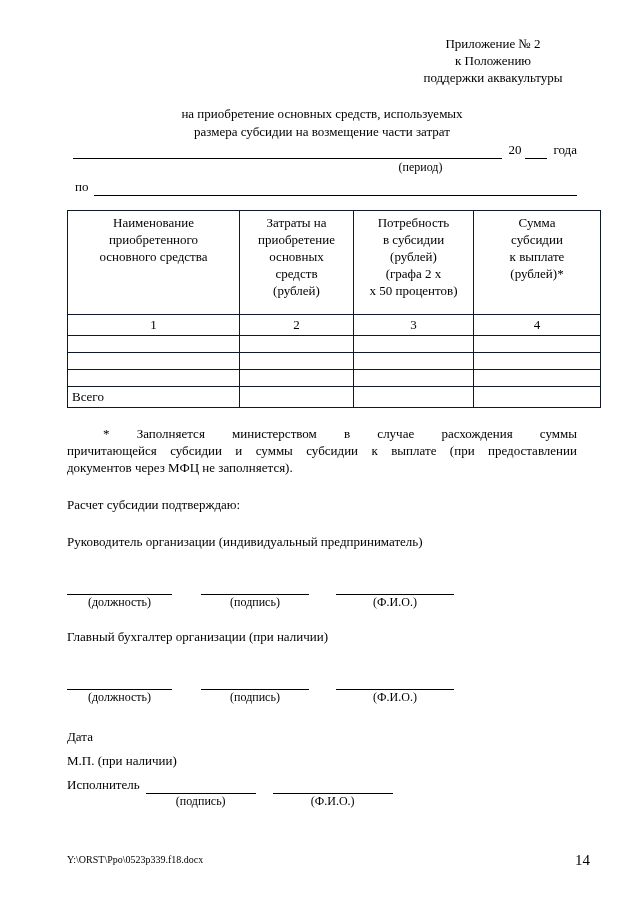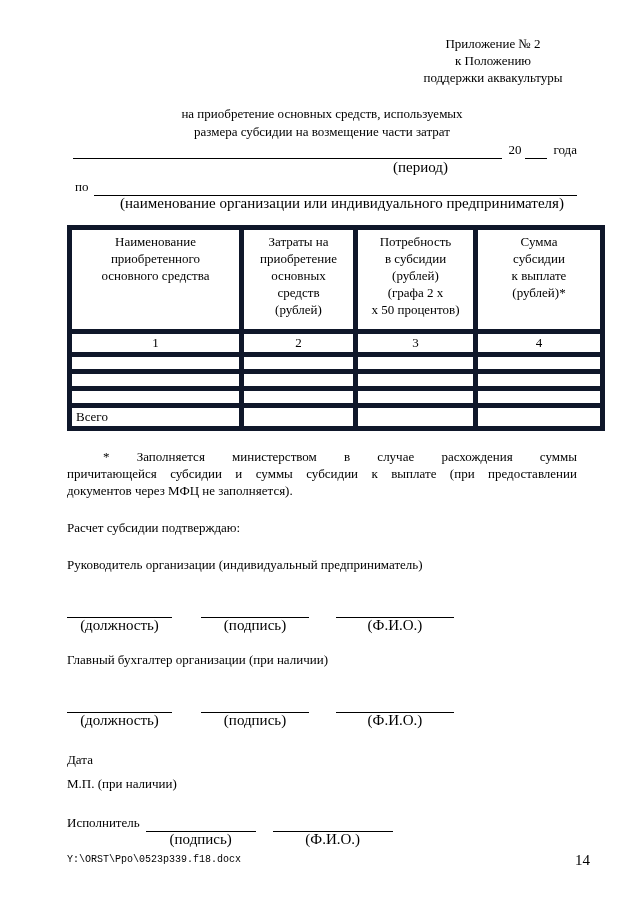--- a/index.html
+++ b/index.html
@@ -14,30 +14,30 @@
 
   
   .annex { width:170px; margin-left:auto; margin-right:21px; text-align:center; line-height:17px; }
 
   
   .title-block { text-align:center; margin-top:19px; width:510px; }
   .line4 { display:flex; align-items:flex-end; width:510px; white-space:nowrap; }
   .blank { border-bottom:1px solid #000; display:inline-block; }
   .blank.grow { flex:1 1 auto; margin:0 6px; height:16px; }
   .blank.year { width:22px; margin:0 6px 0 4px; height:16px; }
-  .caption { font-size:15px; line-height:15px; }
+  .caption { font-size:12px; line-height:15px; }
   .period-row { width:510px; text-align:center; padding-left:197px; margin-top:1px; }
   .po-row { display:flex; align-items:flex-end; width:510px; margin-top:3px; }
   .po-label { padding-left:8px; }
   .po-row .blank { flex:1 1 auto; margin-left:6px; height:16px; }
   .org-row { width:510px; text-align:center; padding-left:40px; }
 
   
   table.calc { border-collapse:collapse; table-layout:fixed; width:533px; margin-top:14px; }
-  table.calc th, table.calc td { border:5px solid #0f172a; font-weight:normal; font-size:13px; }
+  table.calc th, table.calc td { border:1px solid #0f172a; font-weight:normal; font-size:13px; }
   table.calc th { vertical-align:top; padding-top:3px; white-space:pre-line; text-align:center; line-height:17px; height:104px; }
   tr.nums td { text-align:center; height:21px; }
   tr.empty td { height:17px; }
   tr.total td { height:21px; }
   td.total-label { padding-left:4px; text-align:left; }
 
   
   .footnote { width:510px; margin-top:17px; line-height:17px; }
   .footnote .jline { text-align:justify; text-align-last:justify; }
   .footnote .indent { text-indent:36px; }
@@ -50,30 +50,30 @@
   .sigs { display:flex; margin-top:26px; width:510px; }
   .sig-col { text-align:center; }
   .sig-col .sig-line { height:18px; border-bottom:1px solid #000; }
   .sig-col.c1 { width:105px; margin-right:29px; }
   .sig-col.c2 { width:108px; margin-right:27px; }
   .sig-col.c3 { width:118px; }
 
   .date-label { margin-top:23px; }
   .seal-label { margin-top:6px; }
 
-  .executor-row { display:flex; margin-top:21px; width:510px; align-items:flex-start; }
+  .executor-row { display:flex; margin-top:6px; width:510px; align-items:flex-start; }
   .exec-label { line-height:18px; margin-right:6px; }
   .exec-col { text-align:center; }
   .exec-col .sig-line { height:18px; border-bottom:1px solid #000; }
   .exec-col.e1 { width:110px; margin-right:17px; }
   .exec-col.e2 { width:120px; }
 
   
   .footer { position:absolute; left:67px; right:50px; top:851px; display:flex; justify-content:space-between; align-items:flex-end; }
-  .footer-path { font-size:10px;font-family:Liberation Mono, monospace; }
+  .footer-path { font-size:10px; }
   .footer-page { font-size:15px; }
 </style>
 </head>
 <body>
 
 <div class="content">
 
   <div class="annex">
     <div>Приложение № 2</div>
     <div>к Положению</div>
@@ -90,21 +90,20 @@
     <span>20</span>
     <span class="blank year"></span>
     <span>года</span>
   </div>
   <div class="period-row caption">(период)</div>
 
   <div class="po-row">
     <span class="po-label">по</span>
     <span class="blank"></span>
   </div>
-  <div class="org-row caption">(наименование организации или индивидуального предпринимателя)</div>
 
   <table class="calc">
     <colgroup>
       <col style="width:172px">
         <col style="width:114px">
         <col style="width:120px">
         <col style="width:127px">
     </colgroup>
     <tbody>
       <tr>

